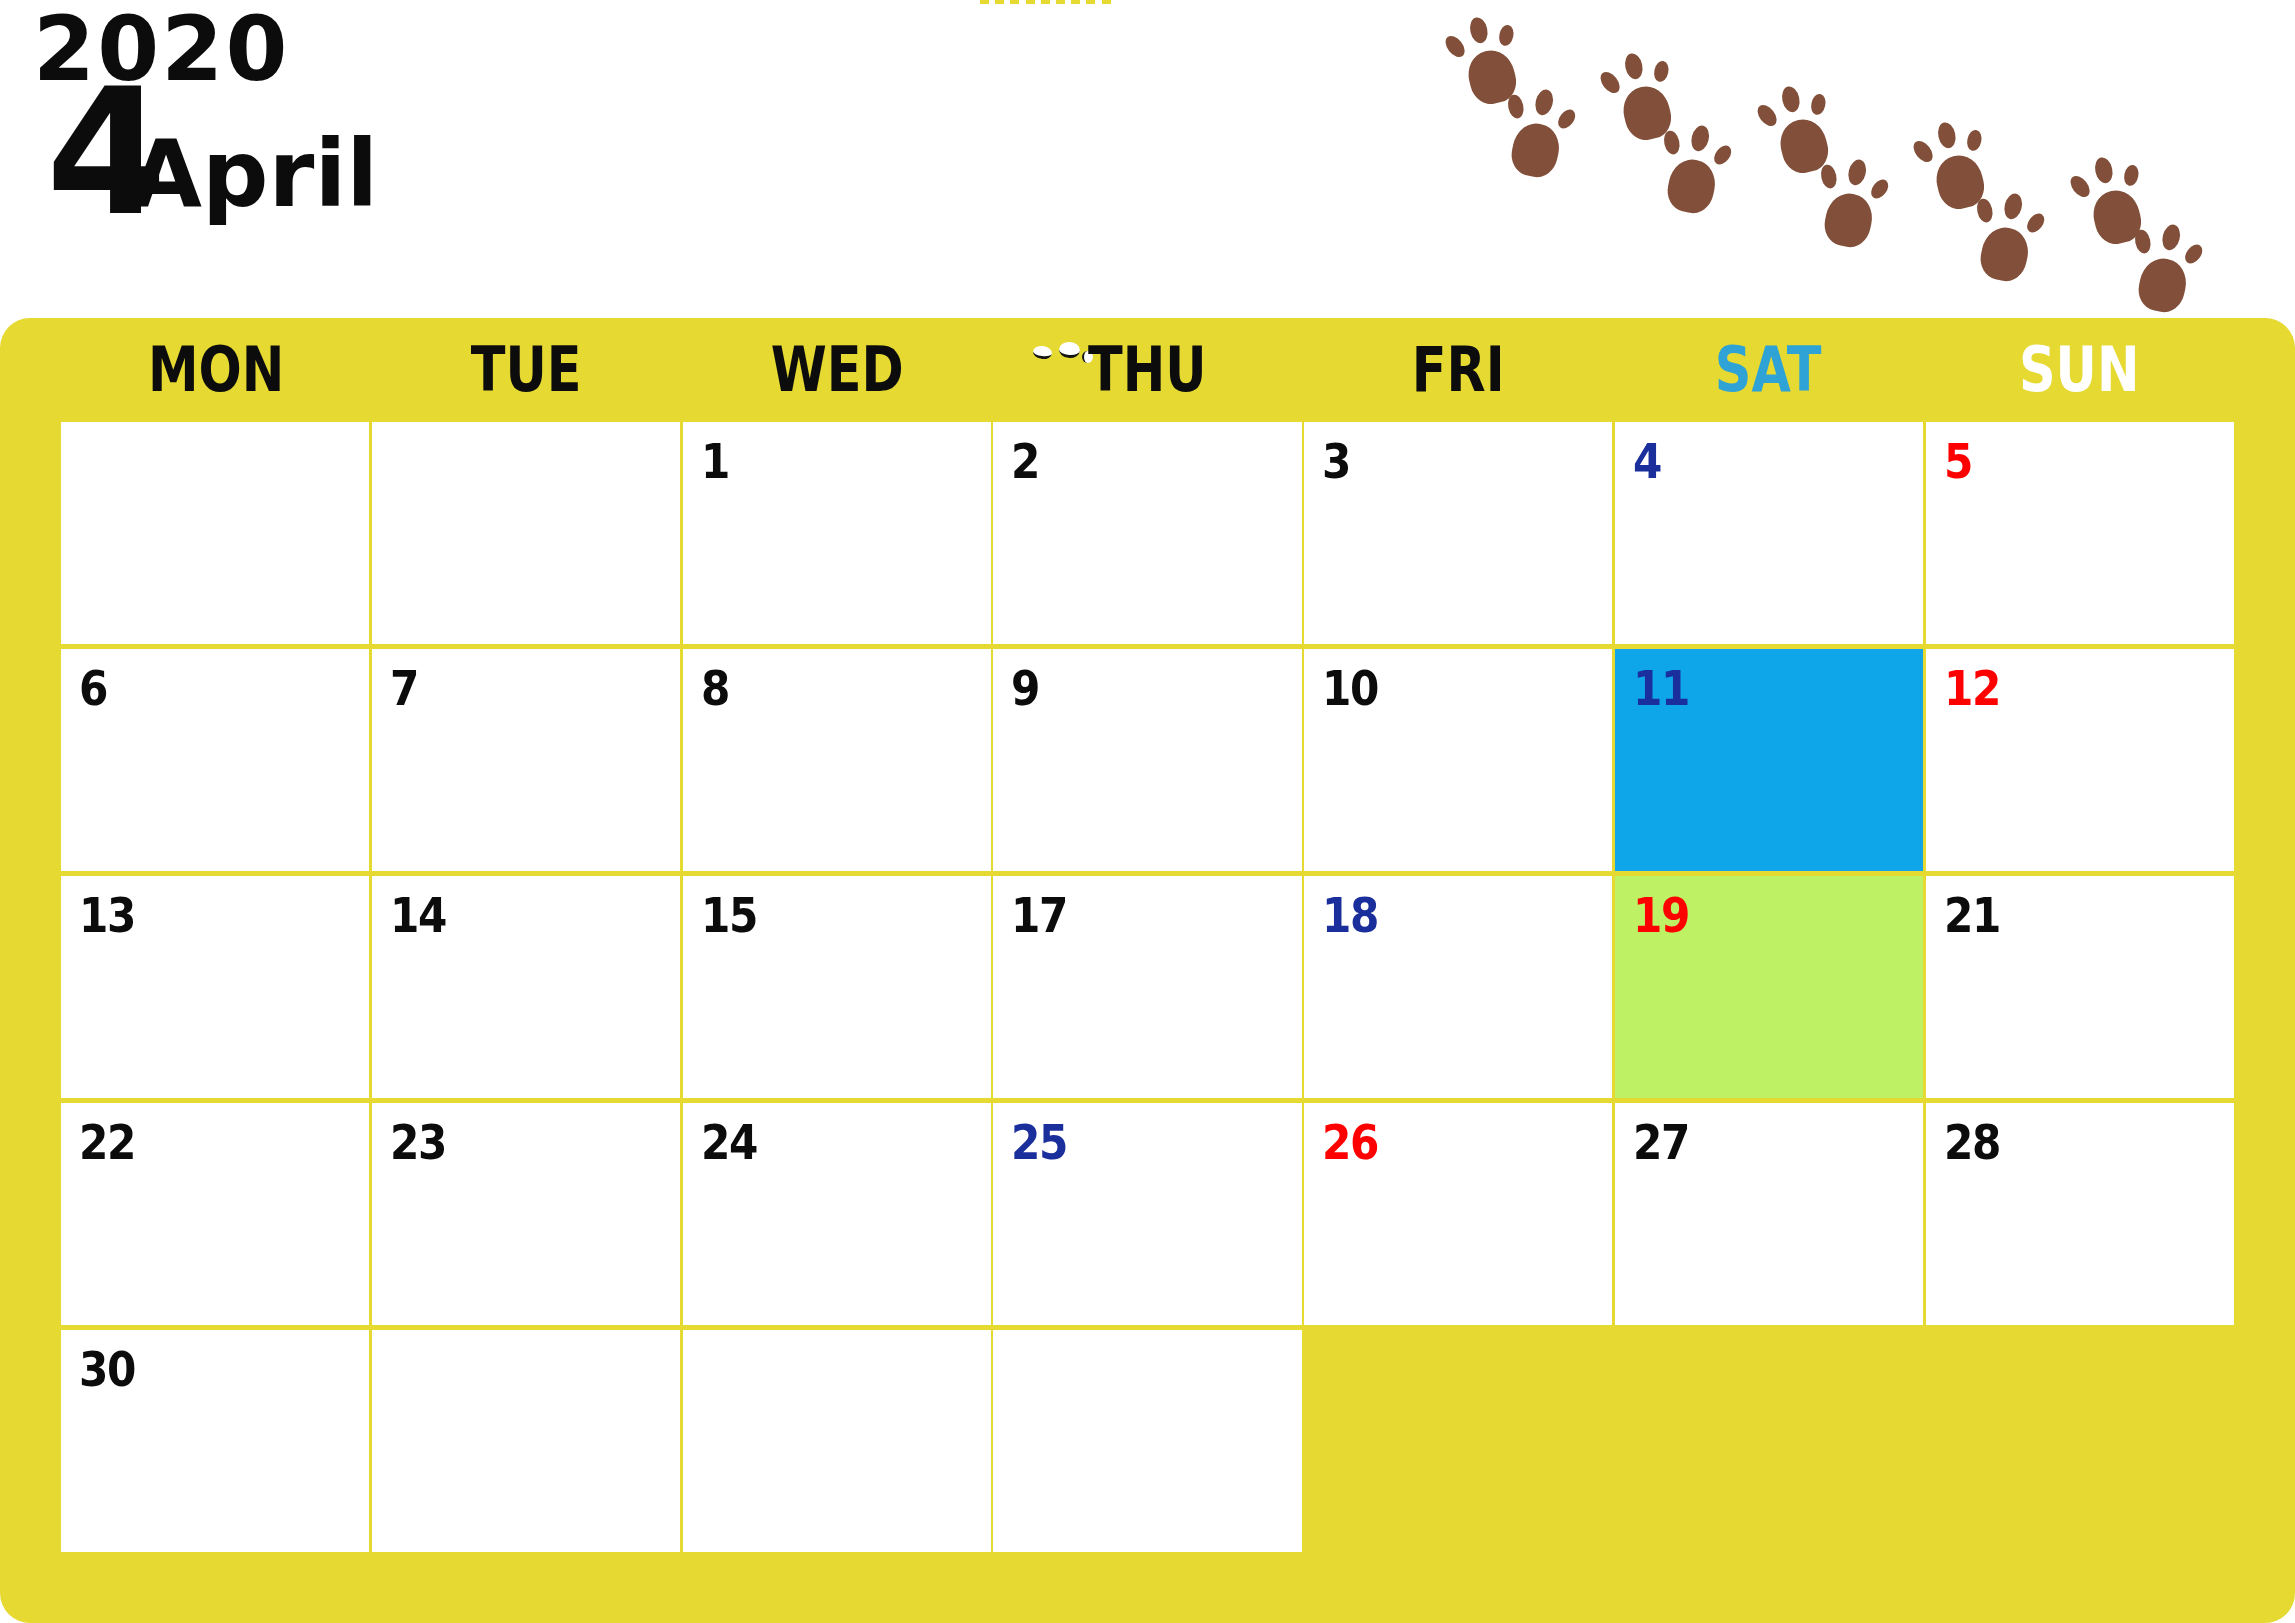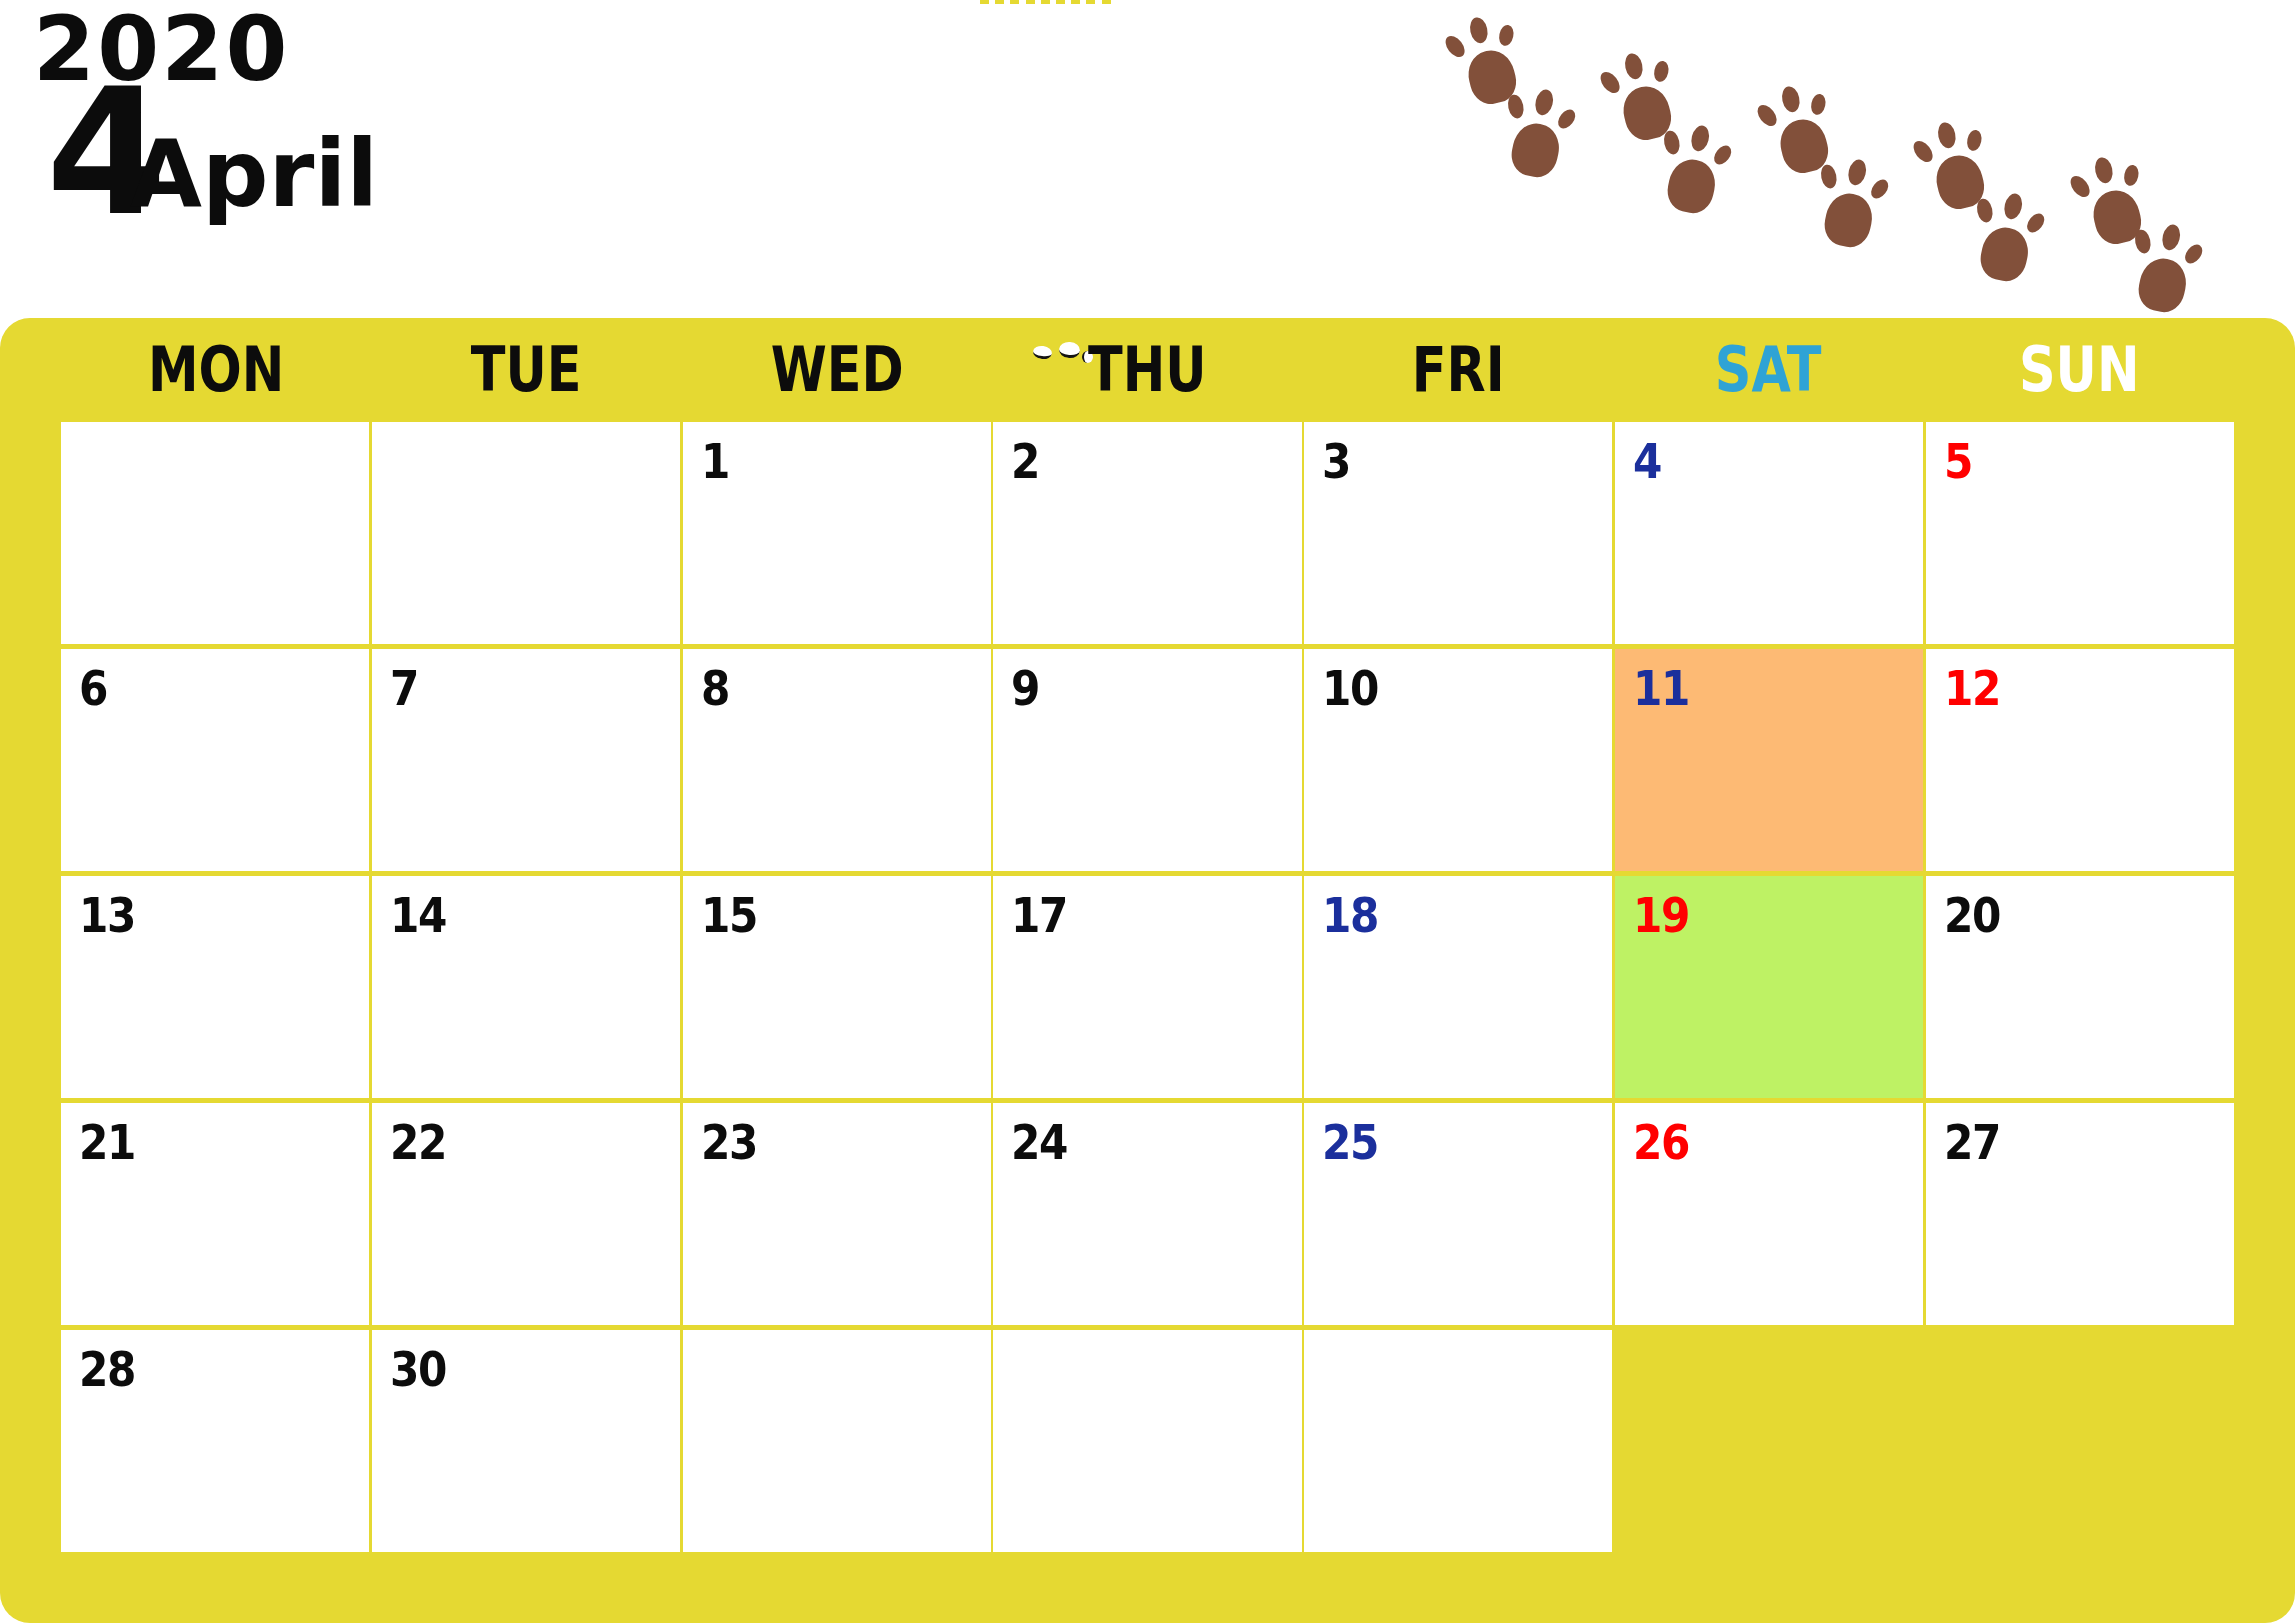--- a/index.html
+++ b/index.html
@@ -193,29 +193,28 @@
         <div class="cell" style="background: rgb(255, 255, 255);"><span class="day" style="color: rgb(12, 12, 12);">1</span></div>
         <div class="cell" style="background: rgb(255, 255, 255);"><span class="day" style="color: rgb(12, 12, 12);">2</span></div>
         <div class="cell" style="background: rgb(255, 255, 255);"><span class="day" style="color: rgb(12, 12, 12);">3</span></div>
         <div class="cell" style="background: rgb(255, 255, 255);"><span class="day" style="color: rgb(27, 47, 156);">4</span></div>
         <div class="cell" style="background: rgb(255, 255, 255);"><span class="day" style="color: rgb(255, 0, 0);">5</span></div>
         <div class="cell" style="background: rgb(255, 255, 255);"><span class="day" style="color: rgb(12, 12, 12);">6</span></div>
         <div class="cell" style="background: rgb(255, 255, 255);"><span class="day" style="color: rgb(12, 12, 12);">7</span></div>
         <div class="cell" style="background: rgb(255, 255, 255);"><span class="day" style="color: rgb(12, 12, 12);">8</span></div>
         <div class="cell" style="background: rgb(255, 255, 255);"><span class="day" style="color: rgb(12, 12, 12);">9</span></div>
         <div class="cell" style="background: rgb(255, 255, 255);"><span class="day" style="color: rgb(12, 12, 12);">10</span></div>
-        <div class="cell" style="background: #fdba74;"><span class="day" style="color: rgb(27, 47, 156);">11</span></div>
+        <div class="cell" style="background: #0ea5e9;"><span class="day" style="color: rgb(27, 47, 156);">11</span></div>
         <div class="cell" style="background: rgb(255, 255, 255);"><span class="day" style="color: rgb(255, 0, 0);">12</span></div>
         <div class="cell" style="background: rgb(255, 255, 255);"><span class="day" style="color: rgb(12, 12, 12);">13</span></div>
         <div class="cell" style="background: rgb(255, 255, 255);"><span class="day" style="color: rgb(12, 12, 12);">14</span></div>
         <div class="cell" style="background: rgb(255, 255, 255);"><span class="day" style="color: rgb(12, 12, 12);">15</span></div>
         <div class="cell" style="background: rgb(255, 255, 255);"><span class="day" style="color: rgb(12, 12, 12);">17</span></div>
         <div class="cell" style="background: rgb(255, 255, 255);"><span class="day" style="color: rgb(27, 47, 156);">18</span></div>
         <div class="cell" style="background: #bef264;"><span class="day" style="color: rgb(255, 0, 0);">19</span></div>
-        <div class="cell" style="background: rgb(255, 255, 255);"><span class="day" style="color: rgb(12, 12, 12);">20</span></div>
         <div class="cell" style="background: rgb(255, 255, 255);"><span class="day" style="color: rgb(12, 12, 12);">21</span></div>
         <div class="cell" style="background: rgb(255, 255, 255);"><span class="day" style="color: rgb(12, 12, 12);">22</span></div>
         <div class="cell" style="background: rgb(255, 255, 255);"><span class="day" style="color: rgb(12, 12, 12);">23</span></div>
         <div class="cell" style="background: rgb(255, 255, 255);"><span class="day" style="color: rgb(12, 12, 12);">24</span></div>
         <div class="cell" style="background: rgb(255, 255, 255);"><span class="day" style="color: rgb(27, 47, 156);">25</span></div>
         <div class="cell" style="background: rgb(255, 255, 255);"><span class="day" style="color: rgb(255, 0, 0);">26</span></div>
         <div class="cell" style="background: rgb(255, 255, 255);"><span class="day" style="color: rgb(12, 12, 12);">27</span></div>
         <div class="cell" style="background: rgb(255, 255, 255);"><span class="day" style="color: rgb(12, 12, 12);">28</span></div>
         <div class="cell" style="background: rgb(255, 255, 255);"><span class="day" style="color: rgb(12, 12, 12);">30</span></div>
         <div class="cell" style="background: rgb(255, 255, 255);"></div>

